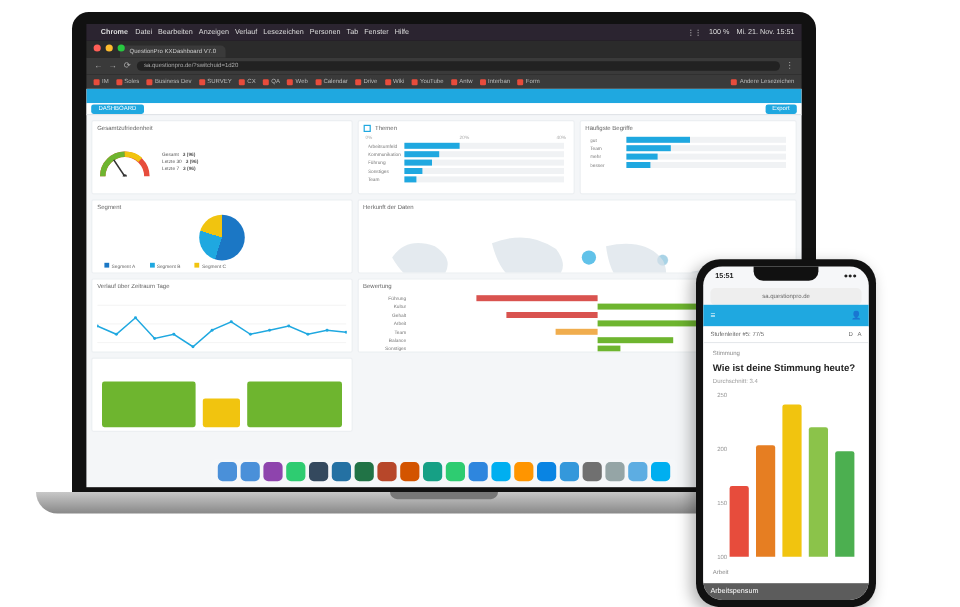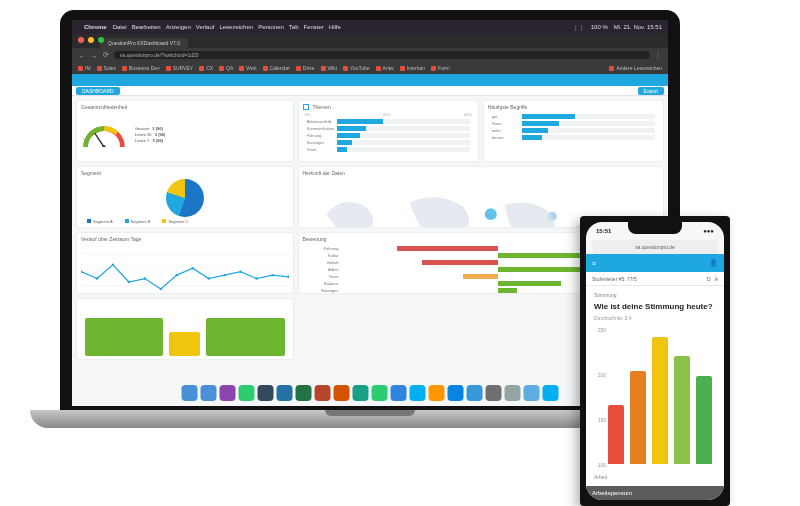--- a/index.html
+++ b/index.html
@@ -80,21 +80,21 @@
 
 
 .boxrow { display:flex; gap:6px; width:100%; height:100%; align-items:flex-end; padding:0 4px; }
 .boxrow .bx { flex:1; background:#6eb52f; height:70%; border-radius:2px; }
 .boxrow .bx.y { background:#f1c40f; height:45%; flex:.4; }
 
 
 .ticks { display:flex; justify-content:space-between; font-size:4px; color:#aaa; padding:0 2px; }
 
 
-.phone { position:absolute; right:70px; bottom:0; width:150px; height:290px; background:#111; border-radius:4px; padding:6px; box-shadow:-4px 4px 12px rgba(0,0,0,.3); }
+.phone { position:absolute; right:70px; bottom:0; width:150px; height:290px; background:#111; border-radius:20px; padding:6px; box-shadow:-4px 4px 12px rgba(0,0,0,.3); }
 .phone-screen { width:100%; height:100%; background:#f6f7f9; border-radius:16px; overflow:hidden; display:flex; flex-direction:column; }
 .notch { position:absolute; left:50%; top:6px; width:54px; height:12px; background:#111; transform:translateX(-50%); border-radius:0 0 8px 8px; z-index:5; }
 .phone-status { height:18px; display:flex; justify-content:space-between; align-items:center; padding:0 10px; font-size:6px; color:#222; font-weight:600; }
 .phone-url { height:14px; background:#eee; margin:0 6px; border-radius:4px; font-size:5px; color:#666; display:flex; align-items:center; justify-content:center; }
 .phone-top { height:18px; background:#1fa8e0; display:flex; align-items:center; padding:0 6px; color:#fff; font-size:7px; }
 .phone-top .spacer { flex:1; }
 .phone-nav { height:14px; background:#fff; border-bottom:1px solid #e5e8eb; display:flex; align-items:center; padding:0 6px; font-size:5px; color:#666; gap:4px; }
 .phone-body { flex:1; padding:6px 8px; background:#fff; display:flex; flex-direction:column; }
 .phone-body .section-label { font-size:5px; color:#888; margin-bottom:4px; }
 .phone-body h1 { font-size:8px; font-weight:700; color:#222; margin-bottom:4px; }

